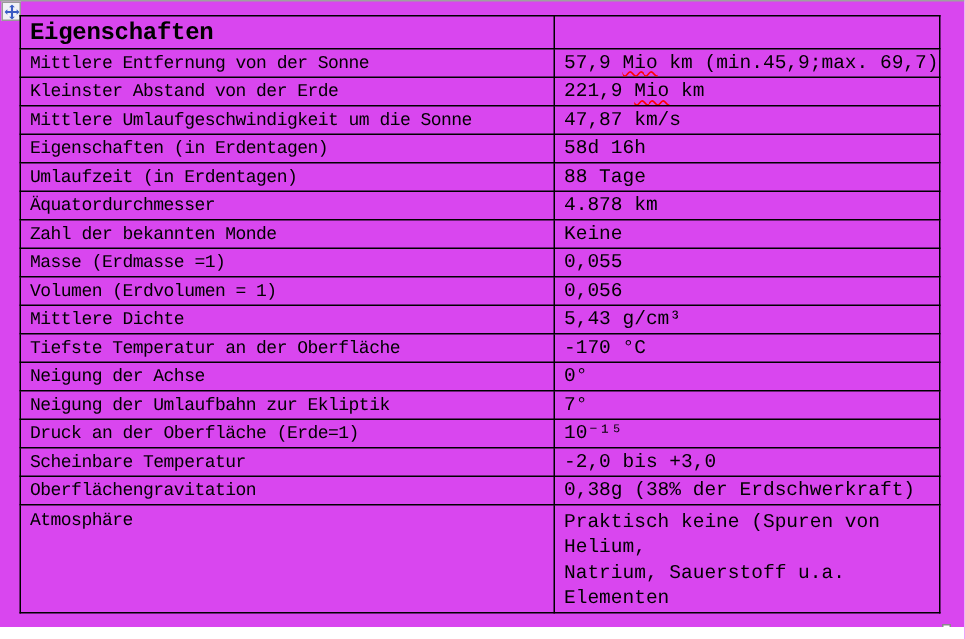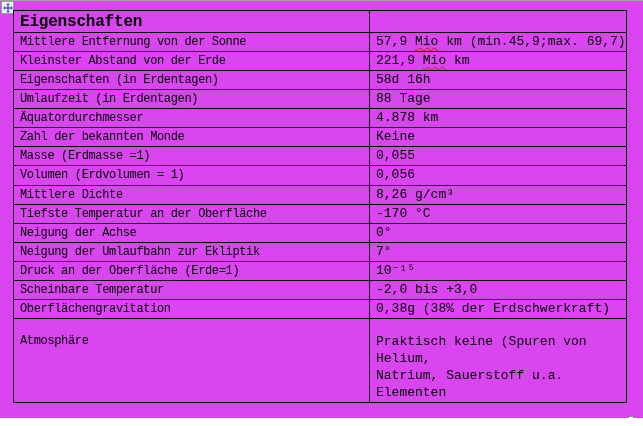--- a/index.html
+++ b/index.html
@@ -67,21 +67,21 @@
     white-space: nowrap;
     margin-left: 13px;
   }
   tr.hdr-row { height: 22px; }
   tr.hdr-row td.c1 {
     font-weight: bold;
     font-size: 16px;
     letter-spacing: -0.2px;
   }
   tr.tall-row { height: 40px; }
-  tr.tall-row td { vertical-align: top; padding-top: 14px; }
+  tr.tall-row td { vertical-align: top; padding-top: 2px; }
   tr.tall-row td.c2 { white-space: normal; line-height: 17px; }
   .squiggle {
     text-decoration-line: underline;
     text-decoration-style: wavy;
     text-decoration-color: #ff0000;
     text-decoration-thickness: 1px;
     text-underline-offset: 2px;
   }
   .resize-handle {
     position: absolute;
@@ -119,20 +119,24 @@
       </tr>
     <tr>
           <td class="c1"><span>Mittlere Entfernung von der Sonne</span></td>
           <td class="c2"><span>57,9 </span><span class="squiggle">Mio</span><span> km (min.45,9;max. 69,7)</span></td>
         </tr>
         <tr>
           <td class="c1"><span>Kleinster Abstand von der Erde</span></td>
           <td class="c2"><span>221,9 </span><span class="squiggle">Mio</span><span> km</span></td>
         </tr>
         <tr>
+          <td class="c1"><span>Mittlere Umlaufgeschwindigkeit um die Sonne</span></td>
+          <td class="c2"><span>47,87 km/s</span></td>
+        </tr>
+        <tr>
           <td class="c1"><span>Eigenschaften (in Erdentagen)</span></td>
           <td class="c2"><span>58d 16h</span></td>
         </tr>
         <tr>
           <td class="c1"><span>Umlaufzeit (in Erdentagen)</span></td>
           <td class="c2"><span>88 Tage</span></td>
         </tr>
         <tr>
           <td class="c1"><span>Äquatordurchmesser</span></td>
           <td class="c2"><span>4.878 km</span></td>
@@ -144,21 +148,21 @@
         <tr>
           <td class="c1"><span>Masse (Erdmasse =1)</span></td>
           <td class="c2"><span>0,055</span></td>
         </tr>
         <tr>
           <td class="c1"><span>Volumen (Erdvolumen = 1)</span></td>
           <td class="c2"><span>0,056</span></td>
         </tr>
         <tr>
           <td class="c1"><span>Mittlere Dichte</span></td>
-          <td class="c2"><span>8,26 g/cm³</span></td>
+          <td class="c2"><span>5,43 g/cm³</span></td>
         </tr>
         <tr>
           <td class="c1"><span>Tiefste Temperatur an der Oberfläche</span></td>
           <td class="c2"><span>-170 °C</span></td>
         </tr>
         <tr>
           <td class="c1"><span>Neigung der Achse</span></td>
           <td class="c2"><span>0°</span></td>
         </tr>
         <tr>

